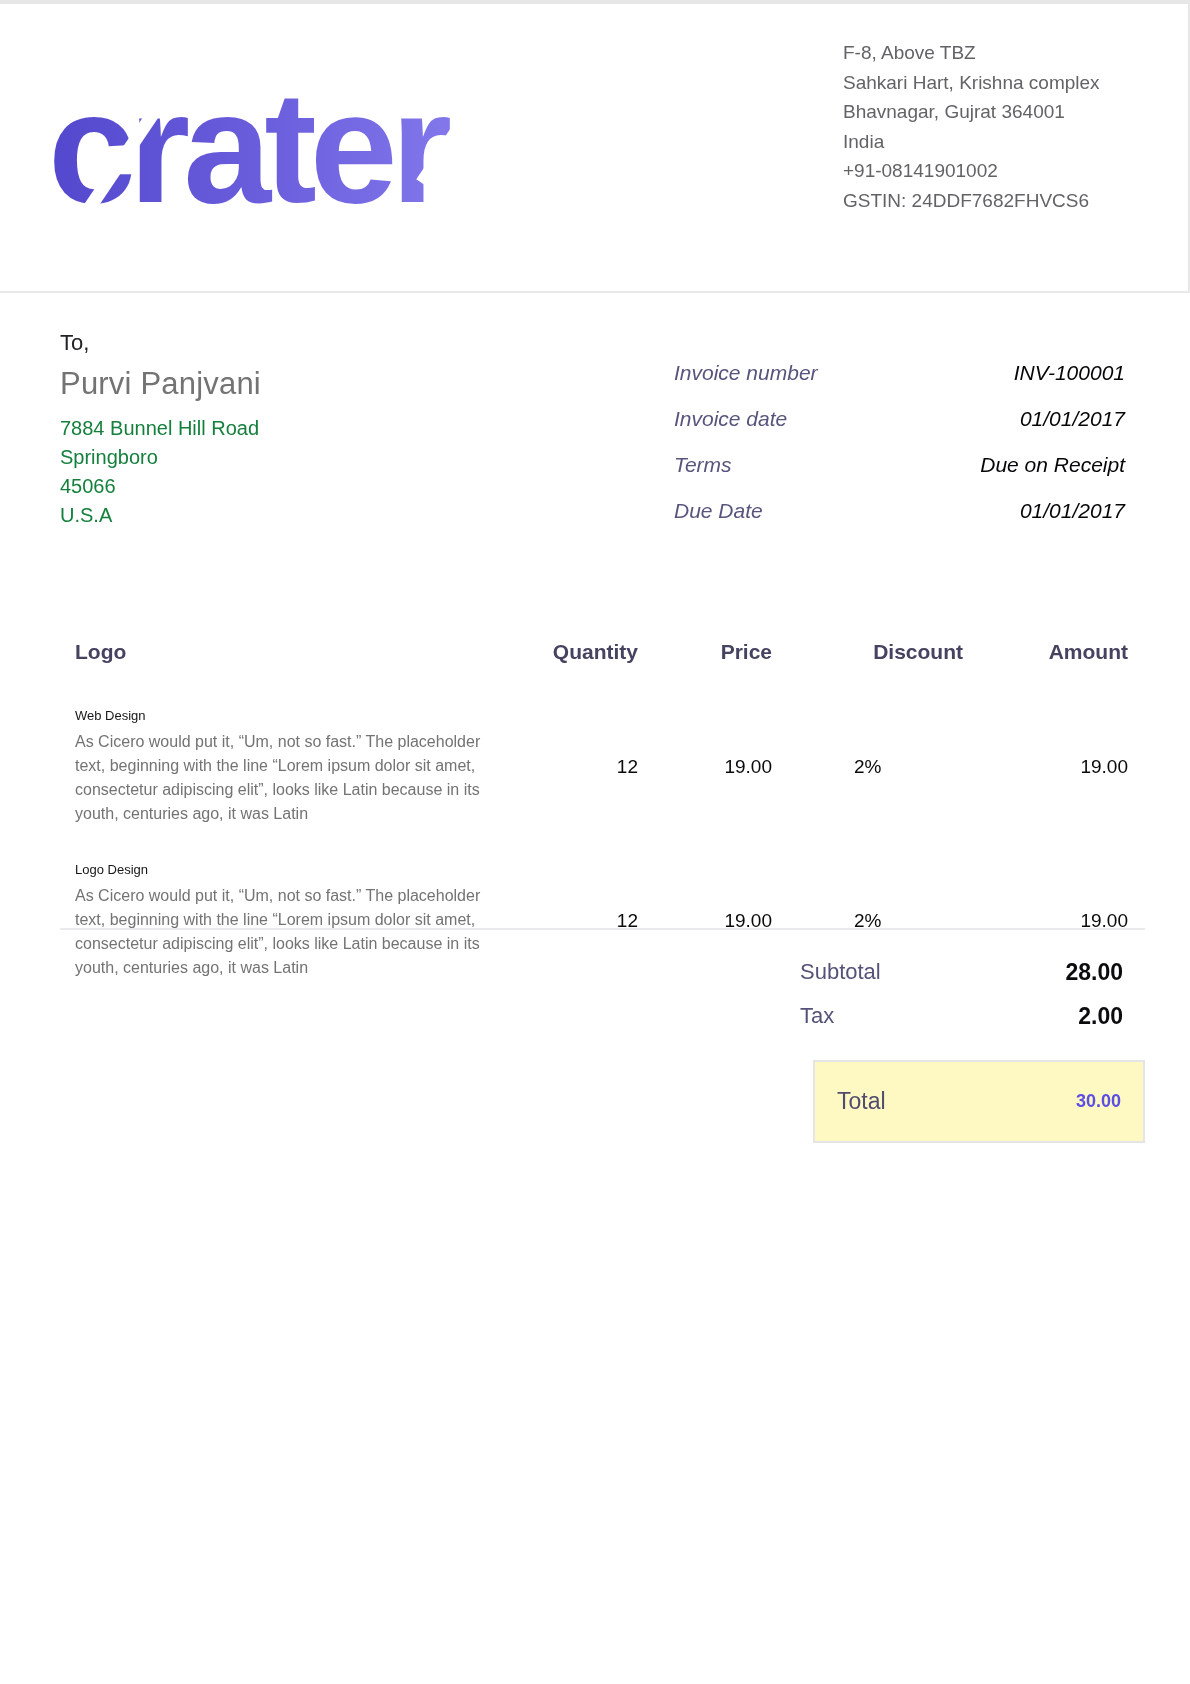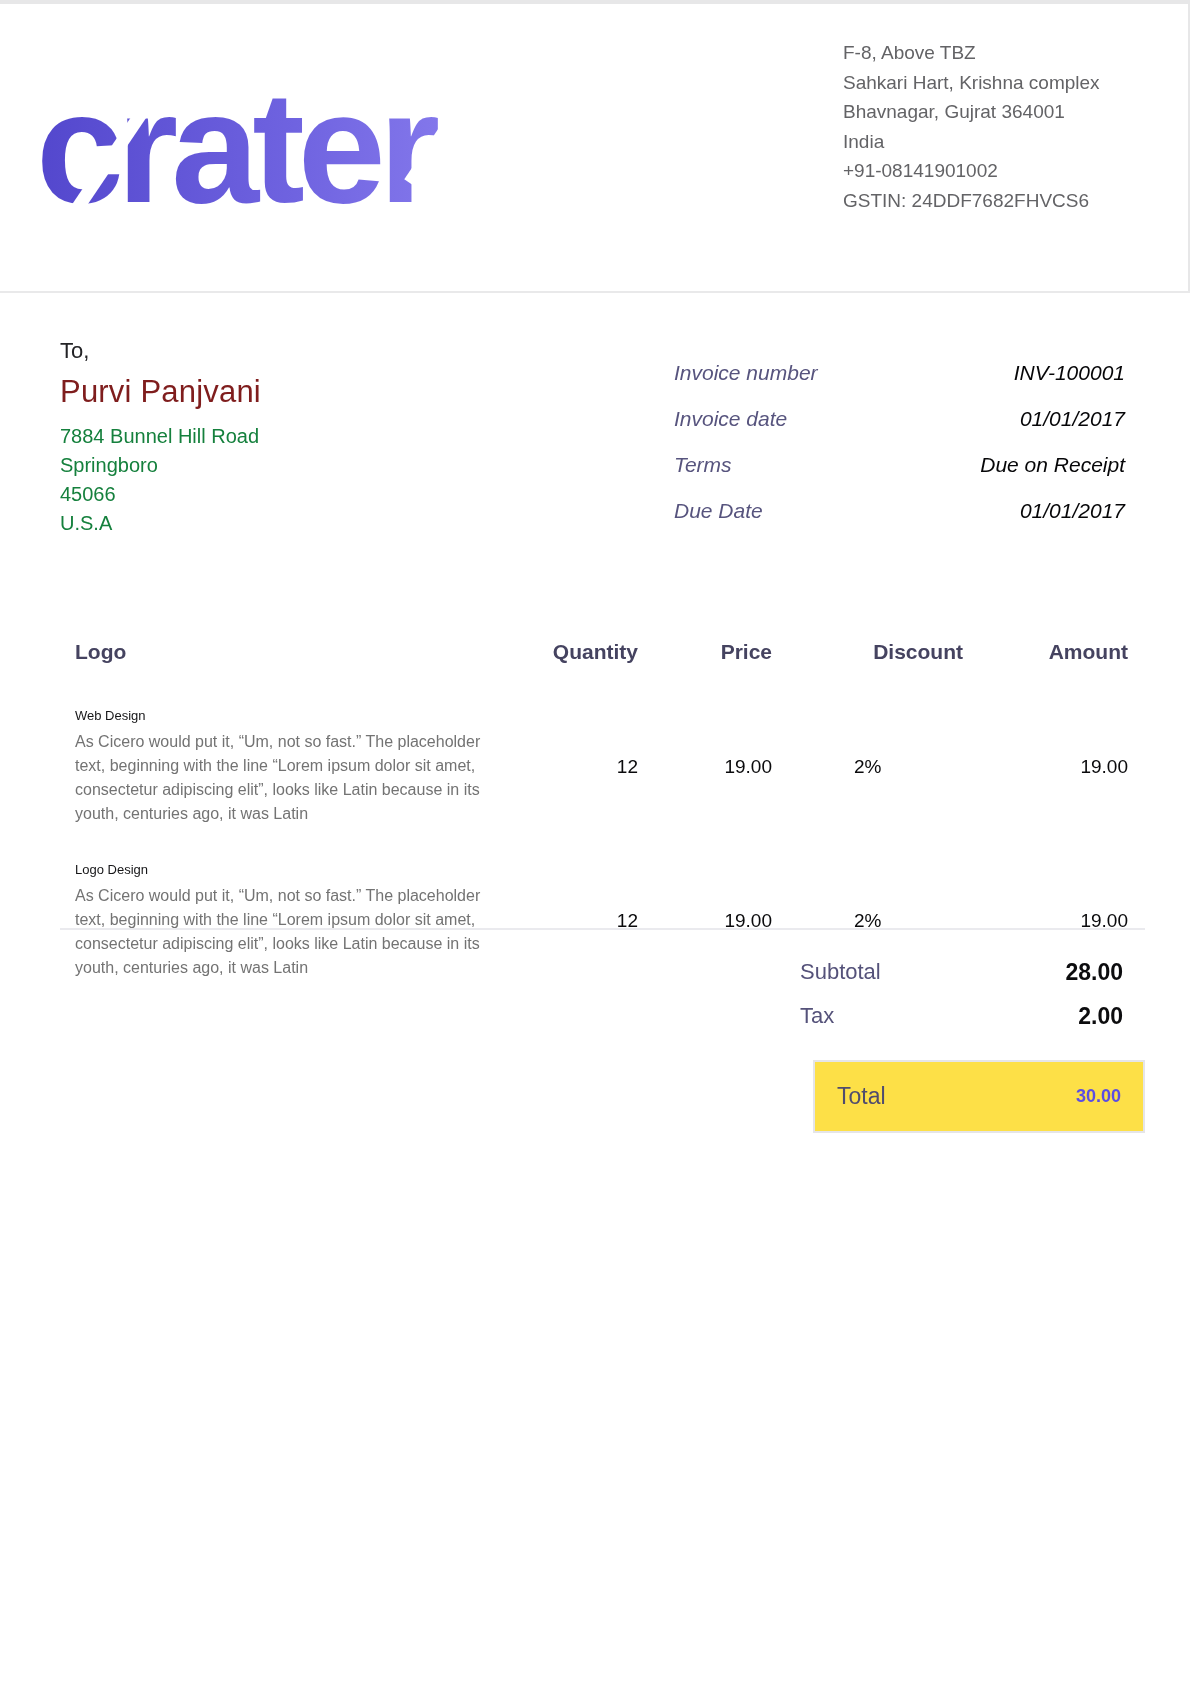--- a/index.html
+++ b/index.html
@@ -5,40 +5,40 @@
   * { box-sizing: border-box; margin: 0; padding: 0; }
   html, body { width: 1190px; background: #ffffff; }
   body { font-family: "Liberation Sans", "DejaVu Sans", sans-serif; color: #1a1a1c; }
   .page { position: relative; width: 1190px; height: 1684px; background: #fff; overflow: hidden; }
 
   .top-strip { position: absolute; top: 0; left: 0; width: 1190px; height: 4px; background: #e7e7e8; }
   .header-right-edge { position: absolute; top: 0; right: 0; width: 2px; height: 293px; background: #e7e7e8; }
   .header-divider { position: absolute; top: 291px; left: 0; width: 1190px; height: 2px; background: #e9e9ea; }
 
   
-  .logo-wrap { position: absolute; left: 36px; top: 72px; width: 470px; height: 150px; }
+  .logo-wrap { position: absolute; left: 48px; top: 72px; width: 470px; height: 150px; }
   .logo-text {
     font-size: 158px; font-weight: 800; letter-spacing: -7px; line-height: 150px;
     background: linear-gradient(90deg, #5347cd 0%, #6f63e0 55%, #8c80f0 100%);
     -webkit-background-clip: text; background-clip: text;
     -webkit-text-fill-color: transparent; color: transparent;
   }
   .logo-cut { position: absolute; background: #ffffff; }
   .logo-cut1 { left: 64px; top: 18px; width: 13px; height: 150px; transform: rotate(34deg); }
   .logo-cut2 { left: 398px; top: 10px; width: 12px; height: 110px; transform: rotate(34deg); }
 
   
   .company { position: absolute; left: 843px; top: 38px; width: 330px; }
   .company-name { font-size: 27px; font-weight: 800; color: #0d0d0f; margin-bottom: 16px; letter-spacing: 0.2px; }
   .company-line { font-size: 19px; color: #636366; line-height: 29.5px; }
 
   
-  .bill-to { position: absolute; left: 60px; top: 330px; width: 420px; margin-top: 8px; }
+  .bill-to { position: absolute; left: 60px; top: 330px; width: 420px; }
   .bill-to-label { font-size: 22px; color: #232326; margin-bottom: 10px; }
-  .bill-to-name { font-size: 31px; font-weight: 500; color: #7f1d1d; margin-bottom: 12px; letter-spacing: 0.2px; }
+  .bill-to-name { font-size: 31px; font-weight: 500; color: #737373; margin-bottom: 12px; letter-spacing: 0.2px; }
   .bill-line { font-size: 20px; color: #15803d; line-height: 29px; }
 
   
   .meta { position: absolute; left: 674px; top: 350px; width: 451px; }
   .meta-row { display: flex; justify-content: space-between; align-items: center; height: 46px; font-style: italic; }
   .meta-label { font-size: 21px; color: #57547e; }
   .meta-value { font-size: 21px; font-weight: 500; color: #060608; }
 
   
   .items { position: absolute; left: 60px; top: 640px; width: 1068px; border-collapse: collapse; table-layout: fixed; }
@@ -56,21 +56,21 @@
   .num { font-size: 19px; font-weight: 500; color: #0a0a0c; text-align: right; }
   .disc-cell { text-align: left !important; padding-left: 82px !important; }
 
   .table-divider { position: absolute; top: 928px; left: 60px; width: 1085px; height: 2px; background: #eaeaee; }
 
   
   .totals { position: absolute; left: 780px; top: 950px; width: 365px; }
   .tot-row { display: flex; justify-content: space-between; align-items: center; height: 44px; padding-left: 20px; padding-right: 22px; }
   .tot-label { font-size: 22px; color: #55527a; }
   .tot-value { font-size: 23px; font-weight: 600; color: #0c0c0e; }
-  .total-box { margin-top: 22px; margin-left: 33px; width: 332px; height: 73px; border: 2px solid #e5e5e8; background: #fde047;
+  .total-box { margin-top: 22px; margin-left: 33px; width: 332px; height: 83px; border: 2px solid #e5e5e8; background: #fef9c3;
                display: flex; justify-content: space-between; align-items: center; padding: 0 22px; }
   .total-label { font-size: 23px; color: #4f4c6e; }
   .total-value { font-size: 18px; font-weight: 600; color: #5b4ee3; text-align: right; }
 </style>
 </head>
 <body>
 
 <div class="page">
 
   <div class="top-strip"></div>

